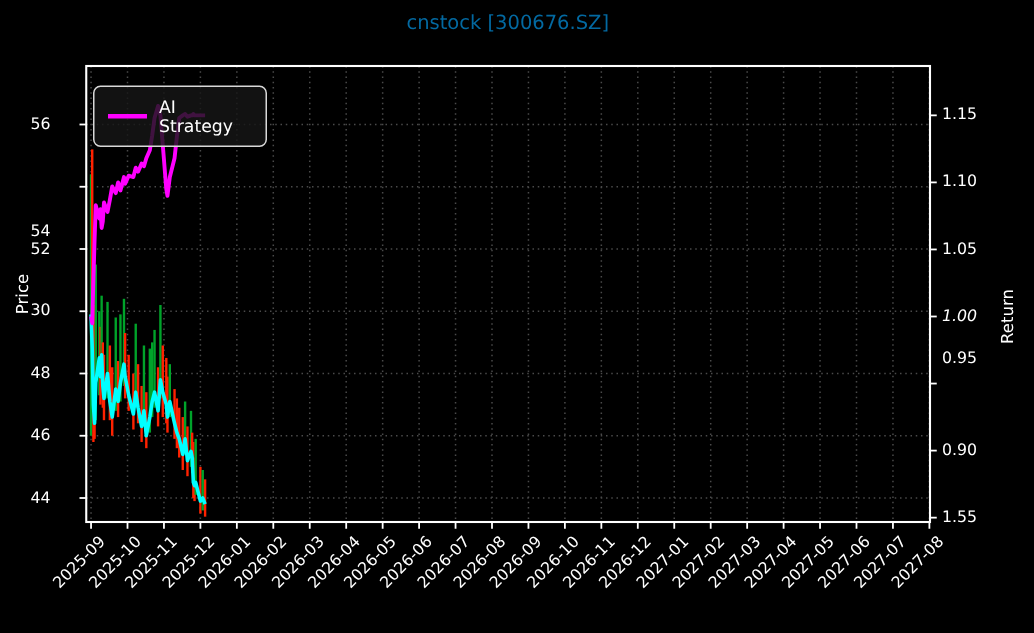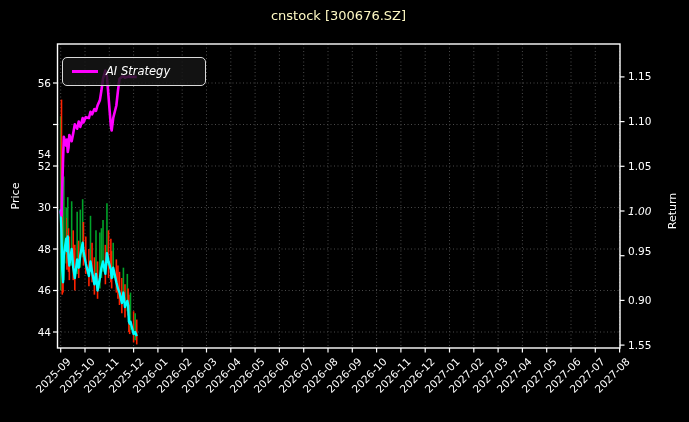--- a/index.html
+++ b/index.html
@@ -1,33 +1,33 @@
 <!DOCTYPE html>
 <html><head>
 <meta charset="utf-8">
 <style>
   html,body{margin:0;padding:0;background:#000;}
   #root{position:relative;width:689px;height:422px;background:#000;overflow:hidden;
         font-family:"DejaVu Sans","Liberation Sans",sans-serif;color:#fff;}
   #title{position:absolute;left:57px;top:8px;width:563px;text-align:center;
-         font-size:13px;color:#fef9c3;}
+         font-size:13px;color:#0369a1;}
   #plot{position:absolute;left:0;top:0;}
   .grid{stroke:#4a4a4a;stroke-width:1;stroke-dasharray:1 2.5;}
   .ylab{position:absolute;font-size:11px;color:#fff;white-space:nowrap;}
   #price-label{left:15px;top:196px;transform:translate(-50%,-50%) rotate(-90deg);}
   #return-label{left:672px;top:211px;transform:translate(-50%,-50%) rotate(-90deg);}
   .tickl{position:absolute;font-size:10.5px;color:#fff;white-space:nowrap;line-height:1;}
-  .ytl{width:48px;text-align:right;}
+  .ytl{width:48px;text-align:center;}
   .ytr{text-align:left;}
   .xtl{transform:translateX(-100%) rotate(-45deg);transform-origin:100% 0;}
-  #legend{position:absolute;left:62px;top:57px;width:144px;
+  #legend{position:absolute;left:62px;top:57px;width:116px;
           border:1.5px solid #d9d9d9;border-radius:5px;
           background:rgba(22,22,22,0.82);
           display:flex;flex-direction:column;justify-content:center;
-          gap:10px;padding:7px 9px;box-sizing:border-box;font-style:italic;}
+          gap:10px;padding:7px 9px;box-sizing:border-box;}
   .leg-row{display:flex;align-items:center;gap:8px;}
   .leg-swatch{width:26px;height:3.5px;flex:0 0 auto;}
   .leg-label{font-size:11.5px;color:#fff;line-height:1.1;}
 </style>
 </head>
 <body>
 
 <div id="root">
   <div id="title">cnstock [300676.SZ]</div>
 
@@ -162,21 +162,21 @@
       <div class="tickl ytl" style="position: absolute; left: 3px; top: 285px;">46</div>
       <div class="tickl ytl" style="position: absolute; left: 3px; top: 243.5px;">48</div>
       <div class="tickl ytl" style="position: absolute; left: 3px; top: 202px;">30</div>
       <div class="tickl ytl" style="position: absolute; left: 3px; top: 160.5px;">52</div>
       <div class="tickl ytl" style="position: absolute; left: 3px; top: 119px; margin-top: 30px;">54</div>
       <div class="tickl ytl" style="position: absolute; left: 3px; top: 77.5px;">56</div>
     </div>
   <div id="yticks-right">
       <div class="tickl ytr" style="position: absolute; left: 628px; top: 339.6px;">1.55</div>
       <div class="tickl ytr" style="position: absolute; left: 628px; top: 294.9px;">0.90</div>
-      <div class="tickl ytr" style="position: absolute; left: 628px; top: 246px;">0.95</div>
+      <div class="tickl ytr" style="position: absolute; left: 628px; top: 234px;">0.95</div>
       <div class="tickl ytr" style="position: absolute; left: 628px; top: 205.5px; font-style: italic;">1.00</div>
       <div class="tickl ytr" style="position: absolute; left: 628px; top: 160.8px;">1.05</div>
       <div class="tickl ytr" style="position: absolute; left: 628px; top: 116.1px;">1.10</div>
       <div class="tickl ytr" style="position: absolute; left: 628px; top: 71.4px;">1.15</div>
     </div>
   <div id="xticks">
       <div class="tickl xtl" style="position: absolute; left: 64.7px; top: 356px;">2025-09</div>
       <div class="tickl xtl" style="position: absolute; left: 89px; top: 356px;">2025-10</div>
       <div class="tickl xtl" style="position: absolute; left: 113.3px; top: 356px;">2025-11</div>
       <div class="tickl xtl" style="position: absolute; left: 137.6px; top: 356px;">2025-12</div>

